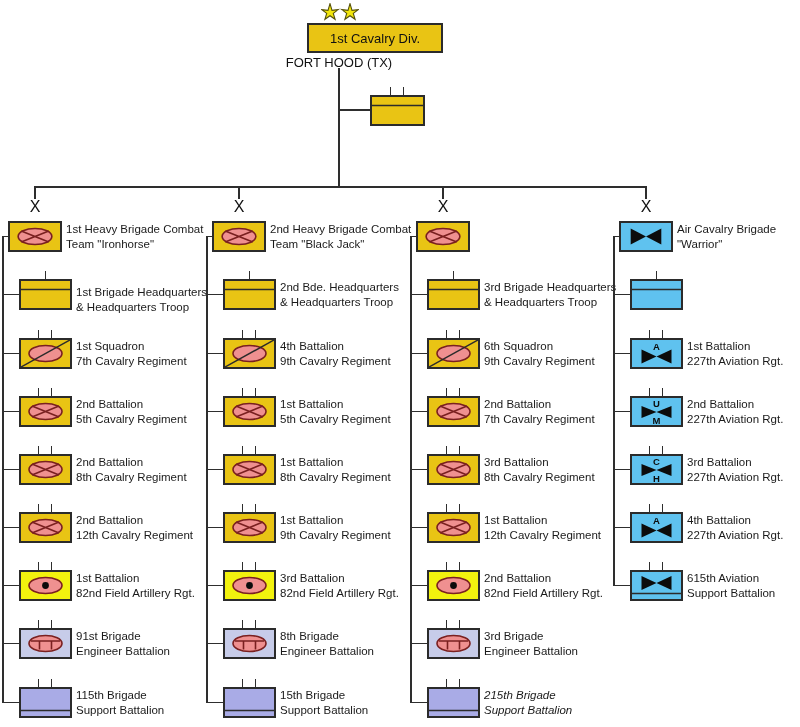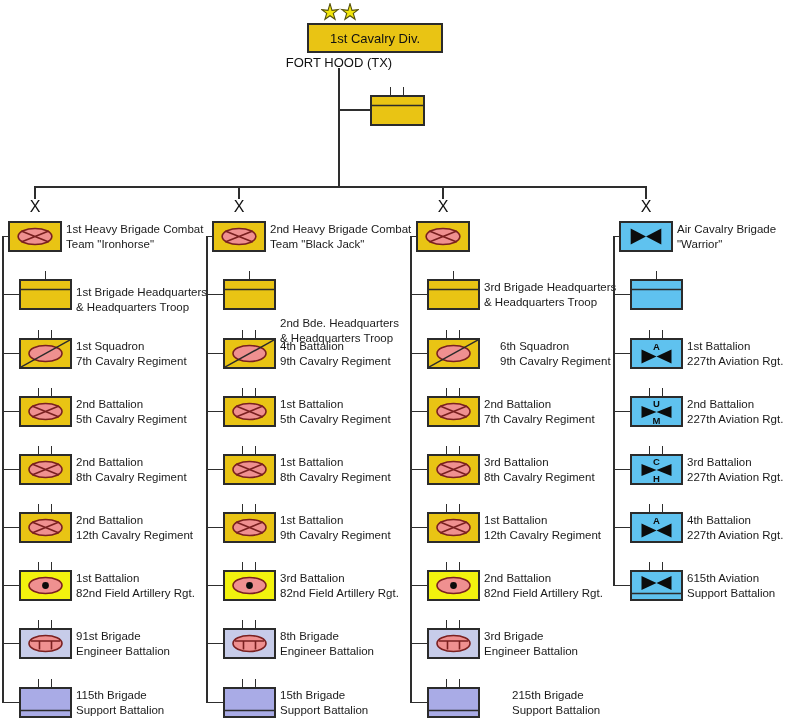--- a/index.html
+++ b/index.html
@@ -170,21 +170,21 @@
     </div>
     <div class="ln" style="position: absolute; left: 206px; top: 235.6px; width: 6px; height: 1.5px;"></div>
     <div class="ln" style="position: absolute; left: 206px; top: 235.6px; width: 1.5px; height: 467.9px;"></div>
     <div class="ln" style="position: absolute; left: 206px; top: 293.6px; width: 17px; height: 1.5px;"></div>
     <div class="ubox" style="position: absolute; left: 223px; top: 279px; width: 53px; height: 31px; background: rgb(233, 196, 20);">
       <svg viewBox="0 0 49 27" preserveAspectRatio="none">
         <line x1="0" y1="8.5" x2="49" y2="8.5" stroke="#2b2b2b" stroke-width="1.6"></line>
       </svg>
     </div>
     <div class="tick" style="position: absolute; left: 248.75px; top: 271px;"></div>
-    <div class="lbl" style="position: absolute; left: 280px; top: 279.5px; margin-top: 36px;">
+    <div class="lbl" style="position: absolute; left: 280px; top: 279.5px;">
       <div>2nd Bde. Headquarters</div>
       <div>&amp; Headquarters Troop</div>
     </div>
     <div class="ln" style="position: absolute; left: 206px; top: 352.6px; width: 17px; height: 1.5px;"></div>
     <div class="ubox" style="position: absolute; left: 223px; top: 338px; width: 53px; height: 31px; background: rgb(233, 196, 20);">
       <svg viewBox="0 0 49 27" preserveAspectRatio="none">
         <ellipse cx="24.5" cy="13.5" rx="16.5" ry="8" fill="#EF9090" stroke="#7A2020" stroke-width="1.6"></ellipse>
         <line x1="0" y1="27" x2="49" y2="0" stroke="#2b2b2b" stroke-width="1.5"></line>
       </svg>
     </div>
@@ -292,21 +292,21 @@
     </div>
     <div class="ln" style="position: absolute; left: 410px; top: 352.6px; width: 17px; height: 1.5px;"></div>
     <div class="ubox" style="position: absolute; left: 427px; top: 338px; width: 53px; height: 31px; background: rgb(233, 196, 20);">
       <svg viewBox="0 0 49 27" preserveAspectRatio="none">
         <ellipse cx="24.5" cy="13.5" rx="16.5" ry="8" fill="#EF9090" stroke="#7A2020" stroke-width="1.6"></ellipse>
         <line x1="0" y1="27" x2="49" y2="0" stroke="#2b2b2b" stroke-width="1.5"></line>
       </svg>
     </div>
     <div class="tick" style="position: absolute; left: 445.75px; top: 330px;"></div>
     <div class="tick" style="position: absolute; left: 458.75px; top: 330px;"></div>
-    <div class="lbl" style="position: absolute; left: 484px; top: 338.5px; margin-left: 16px;">
+    <div class="lbl" style="position: absolute; left: 484px; top: 338.5px;">
       <div>6th Squadron</div>
       <div>9th Cavalry Regiment</div>
     </div>
     <div class="ln" style="position: absolute; left: 410px; top: 410.6px; width: 17px; height: 1.5px;"></div>
     <div class="ubox" style="position: absolute; left: 427px; top: 396px; width: 53px; height: 31px; background: rgb(233, 196, 20);">
       <svg viewBox="0 0 49 27" preserveAspectRatio="none">
         <ellipse cx="24.5" cy="13.5" rx="16.5" ry="8" fill="#EF9090" stroke="#7A2020" stroke-width="1.6"></ellipse>
         <path d="M11 8 L38 19 M38 8 L11 19" stroke="#7A2020" stroke-width="1.6" fill="none"></path>
       </svg>
     </div>
@@ -369,21 +369,21 @@
       <div>Engineer Battalion</div>
     </div>
     <div class="ln" style="position: absolute; left: 410px; top: 701.6px; width: 17px; height: 1.5px;"></div>
     <div class="ubox" style="position: absolute; left: 427px; top: 687px; width: 53px; height: 31px; background: rgb(169, 171, 230);">
       <svg viewBox="0 0 49 27" preserveAspectRatio="none">
         <line x1="0" y1="21.5" x2="49" y2="21.5" stroke="#2b2b2b" stroke-width="1.6"></line>
       </svg>
     </div>
     <div class="tick" style="position: absolute; left: 445.75px; top: 679px;"></div>
     <div class="tick" style="position: absolute; left: 458.75px; top: 679px;"></div>
-    <div class="lbl" style="position: absolute; left: 512px; top: 687.5px;">
+    <div class="lbl" style="position: absolute; left: 484px; top: 687.5px; font-style: italic;">
       <div>215th Brigade</div>
       <div>Support Battalion</div>
     </div>
     <div class="ubox" style="position: absolute; left: 619px; top: 221px; width: 54px; height: 31px; background: rgb(95, 194, 239);">
       <svg viewBox="0 0 49 27" preserveAspectRatio="none">
         <path d="M9.5 5.5 L9.5 21.5 L24.5 13.5 Z M39.5 5.5 L39.5 21.5 L24.5 13.5 Z" fill="#0c0c0c"></path>
       </svg>
     </div>
     <div class="lbl" style="position: absolute; left: 677px; top: 221.5px;">
       <div>Air Cavalry Brigade</div>

